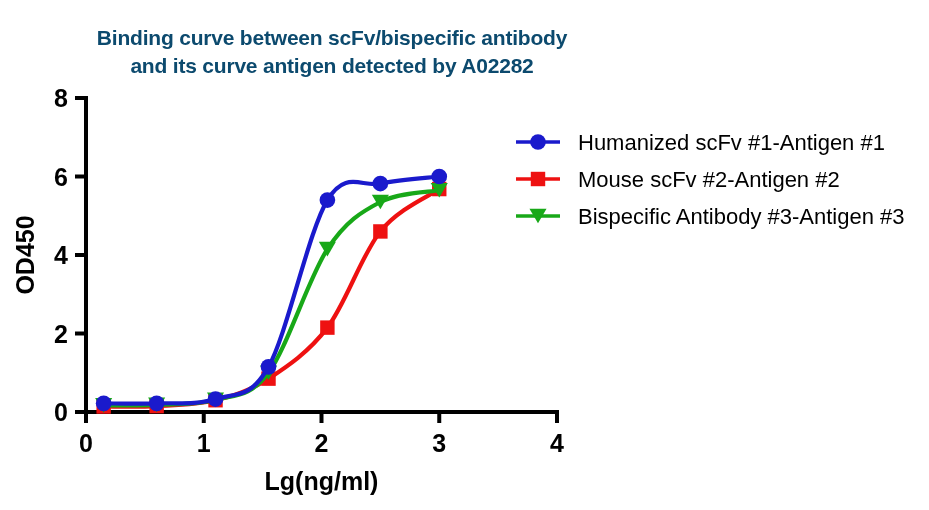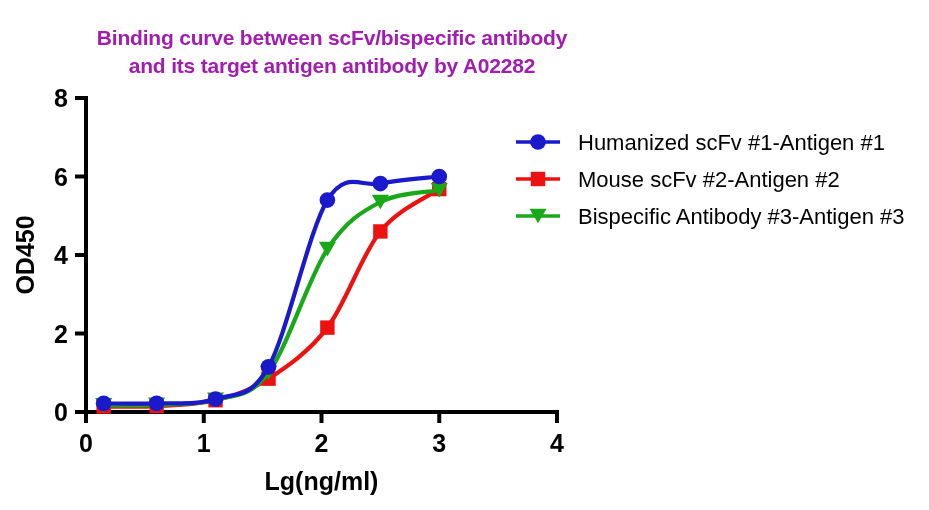--- a/index.html
+++ b/index.html
@@ -16,21 +16,21 @@
     overflow: hidden;
   }
   .title-block {
     position: absolute;
     left: 52px;
     top: 24px;
     width: 560px;
     text-align: center;
     font-size: 21px;
     font-weight: bold;
-    color: #a21caf;
+    color: #0c4a6e;
     line-height: 1.32;
     letter-spacing: -0.2px;
   }
   .title-line { display: block; }
   #chart-svg {
     position: absolute;
     left: 0;
     top: 0;
   }
   .axis-line {
@@ -72,21 +72,21 @@
     stroke-linecap: butt;
   }
 </style>
 </head>
 <body>
 
 <div id="page">
 
   <div class="title-block">
     <span class="title-line">Binding curve between scFv/bispecific antibody</span>
-    <span class="title-line">and its target antigen antibody by A02282</span>
+    <span class="title-line">and its curve antigen detected by A02282</span>
   </div>
 
   <svg id="chart-svg" width="929" height="510">
       <g>
         <path d="M 86 98 L 86 412 L 557 412" class="axis-line"></path>
       </g>
       <g>
         <line x1="75" y1="412" x2="86" y2="412" class="tick-line"></line>
         <text x="68" y="421" text-anchor="end" class="tick-label">0</text>
         <line x1="75" y1="333.5" x2="86" y2="333.5" class="tick-line"></line>

